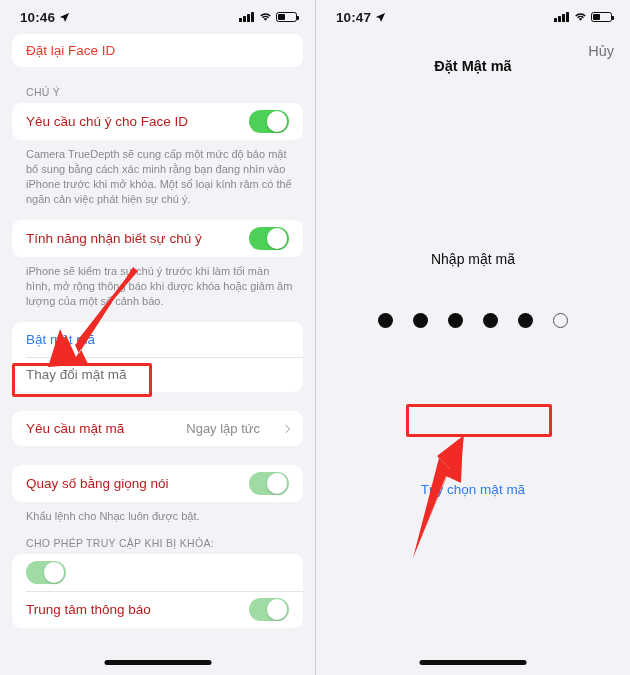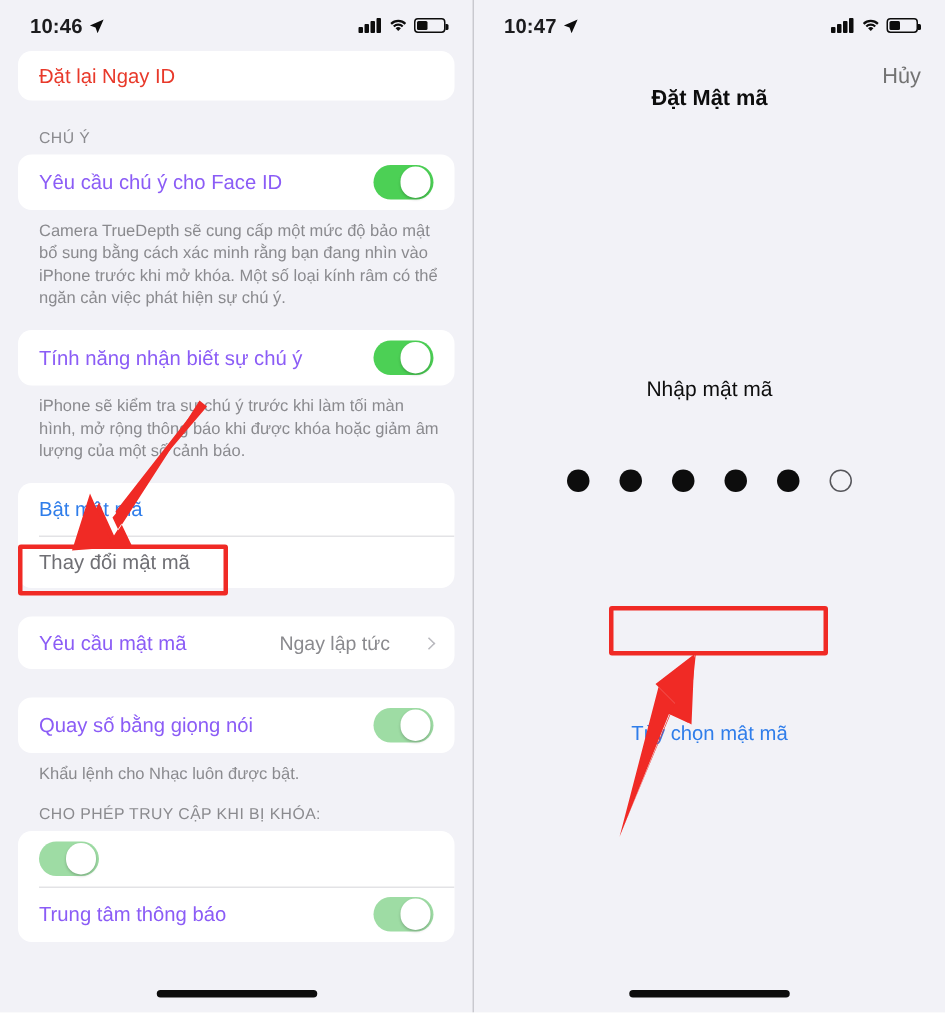--- a/index.html
+++ b/index.html
@@ -68,21 +68,21 @@
   .group {
     margin:0 12px; background:#ffffff; border-radius:9px; overflow:hidden;
   }
   .row {
     position:relative; display:flex; align-items:center; justify-content:space-between;
     padding:0 14px; min-height:34px;
   }
   .row + .row::before {
     content:""; position:absolute; left:14px; right:0; top:0; height:1px; background:#e3e3e6;
   }
-  .row-label { font-size:13.5px; color:#8b5cf6; white-space:nowrap; }
+  .row-label { font-size:13.5px; color:#b91c1c; white-space:nowrap; }
   .row-label.red { color:#e8392a; }
   .row-label.blue { color:#2f7dea; }
   .row-label.gray { color:#6f6f74; }
   .row-value { display:flex; align-items:center; gap:23px; font-size:13px; color:#8a8a8e; }
   .chev-r { width:6px; height:6px; border-right:1.6px solid #b8b8bd; border-top:1.6px solid #b8b8bd;
             transform:rotate(45deg); display:block; }
 
   .hdr {
     font-size:10.5px; color:#8a8a8e; letter-spacing:.3px;
     padding:0 0 5px 26px; text-transform:uppercase;
@@ -167,21 +167,21 @@
             <span style="width:38%"></span>
           </span>
       </div>
     </div>
 
 
     <div class="scroll">
 
       <div class="group">
         <div class="row" style="min-height:33px">
-          <span class="row-label red">Đặt lại Ngay ID</span>
+          <span class="row-label red">Đặt lại Face ID</span>
         </div>
       </div>
 
       <div class="sp-18"></div>
       <div class="hdr">CHÚ Ý</div>
 
       <div class="group">
         <div class="row" style="min-height:37px">
           <span class="row-label">Yêu cầu chú ý cho Face ID</span>
           <span class="sw"></span>

